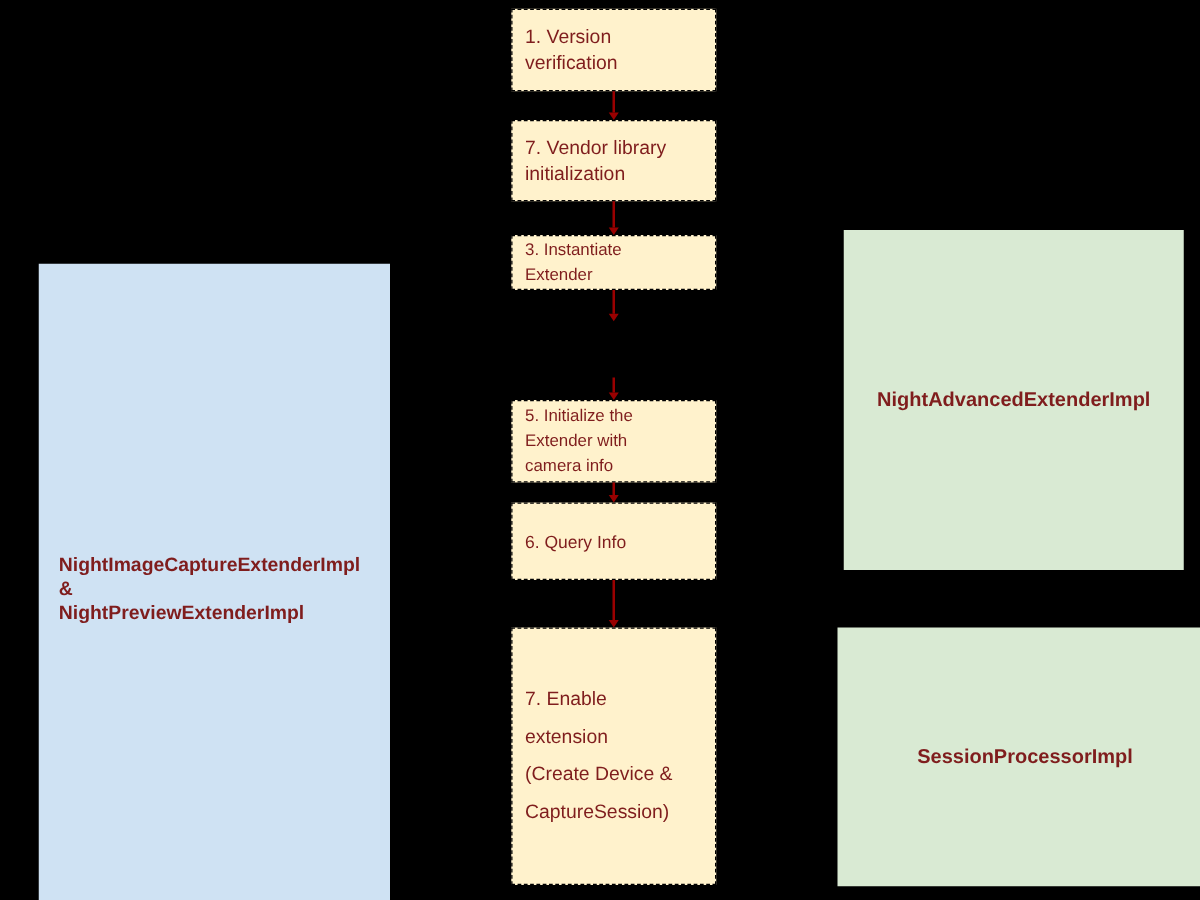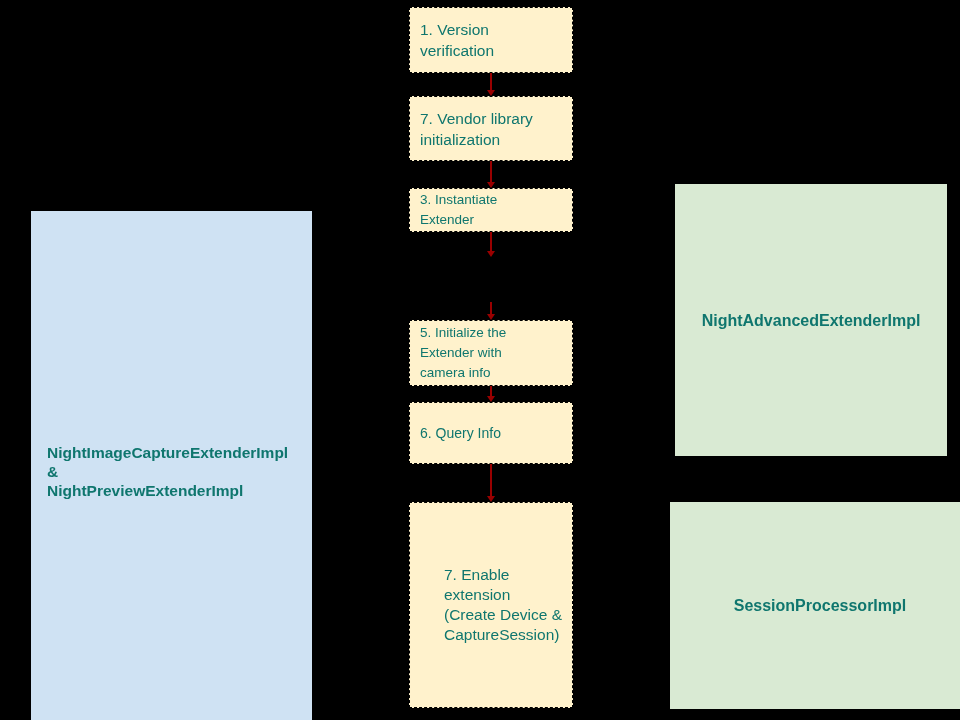--- a/index.html
+++ b/index.html
@@ -9,21 +9,21 @@
     height: 720px;
     background: #000000;
     font-family: "Liberation Sans", sans-serif;
     overflow: hidden;
   }
   .box {
     position: absolute;
     box-sizing: border-box;
     display: flex;
     align-items: center;
-    color: #0f766e;
+    color: #7f1d1d;
   }
   .box .lbl { white-space: pre-line; }
 
   
   .left-box {
     left: 31px; top: 187px; width: 281px; height: 521px;
     background: #cfe2f3;
     padding: 0 6px 0 16px;
     font-weight: bold; font-size: 15.5px; line-height: 19px;
     text-align: left;
@@ -47,21 +47,21 @@
     border: 1.6px dashed #000000;
     padding: 0 10px;
     text-align: left;
   }
   .step-1 { top: 7px;   height: 66px;  font-size: 15.5px; line-height: 21px; }
   .step-2 { top: 96px;  height: 65px;  font-size: 15.5px; line-height: 21px; }
   .step-3 { top: 188px; height: 44px;  font-size: 13.5px; line-height: 20px; }
   .step-4 { top: 257px; height: 45px;  font-size: 14px;   line-height: 20px; }
   .step-5 { top: 320px; height: 66px;  font-size: 13.5px; line-height: 20px; }
   .step-6 { top: 402px; height: 62px;  font-size: 14px;   line-height: 20px; }
-  .step-7 { top: 502px; height: 206px; font-size: 15.5px; line-height: 20px; justify-content: flex-end; }
+  .step-7 { top: 502px; height: 206px; font-size: 15.5px; line-height: 30px; }
 
   
   .arrow {
     position: absolute;
     left: 490px;
     width: 2px;
     background: #990000;
   }
   .arrow::after {
     content: "";

